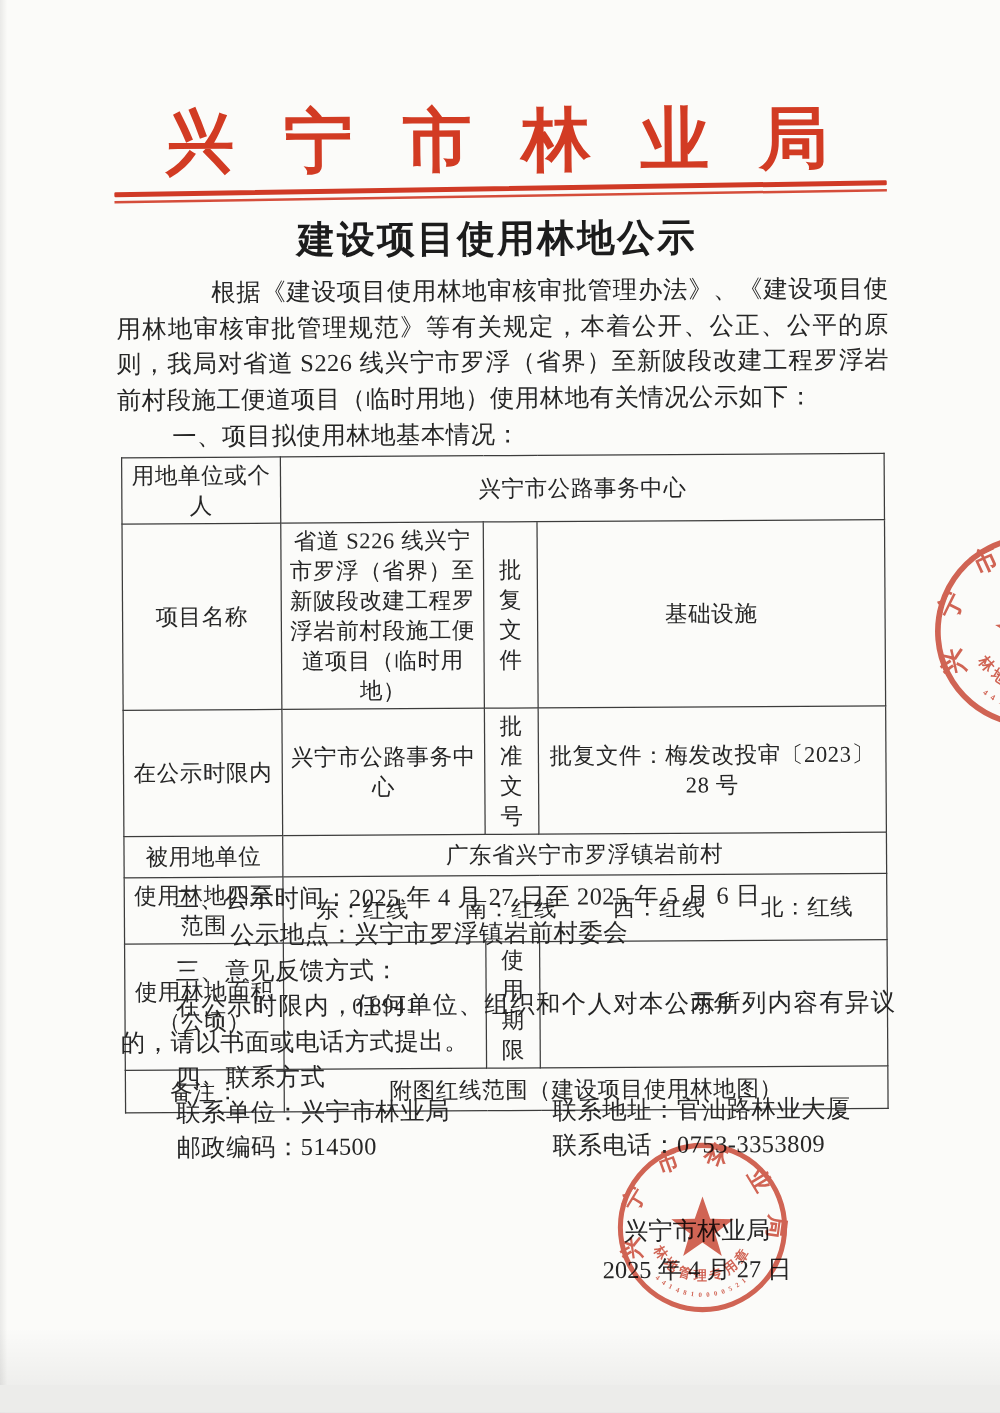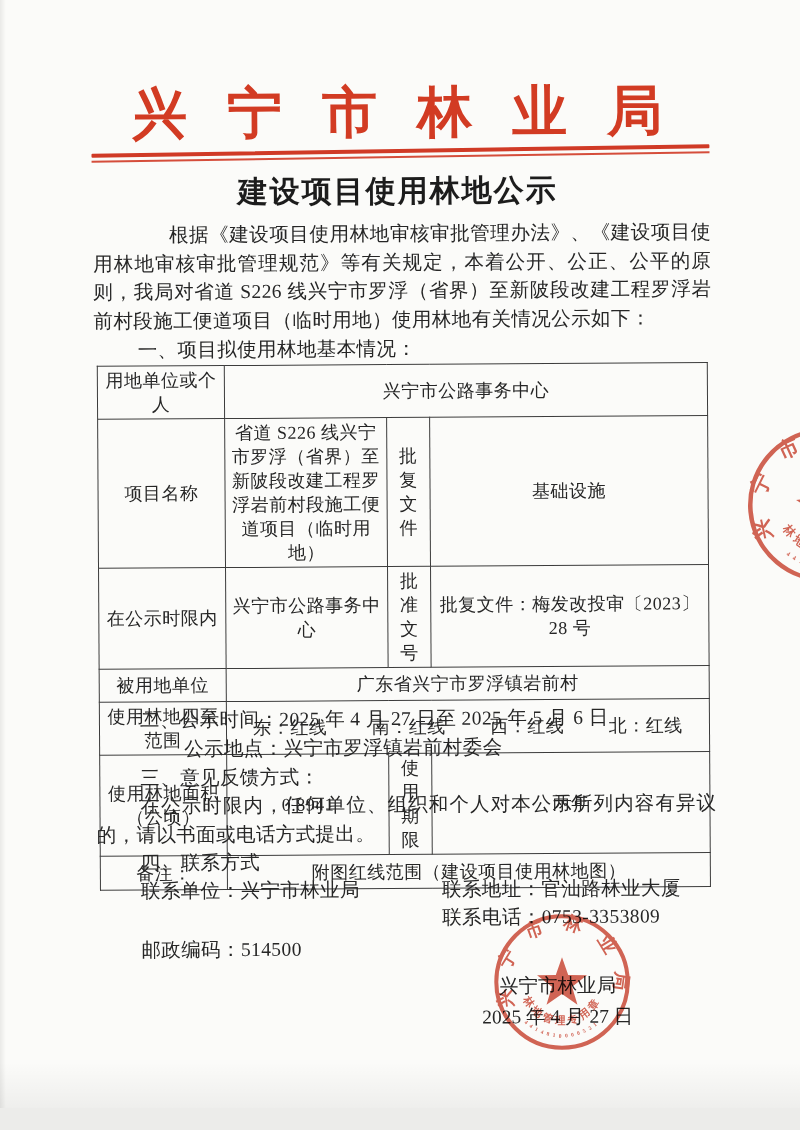--- a/index.html
+++ b/index.html
@@ -135,21 +135,21 @@
       </table>
 
     <div class="absline bodytext" style="top:705px;left:139px;">二、公示时间：2025 年 4 月 27 日至 2025 年 5 月 6 日</div>
     <div class="absline bodytext" style="top:734px;left:183px;">公示地点：兴宁市罗浮镇岩前村委会</div>
     <div class="absline bodytext" style="top:763px;left:139px;">三、意见反馈方式：</div>
     <p class="feedback bodytext">在公示时限内，任何单位、组织和个人对本公示所列内容有异议的，请以书面或电话方式提出。</p>
     <div class="absline bodytext" style="top:848px;left:139px;">四、联系方式</div>
 
     <div class="absline bodytext" style="top:876px;left:440px;">联系地址：官汕路林业大厦</div>
     <div class="absline bodytext" style="top:876px;left:139px;">联系单位：兴宁市林业局</div>
-    <div class="absline bodytext" style="top:904px;left:139px;margin-top:31px;">邮政编码：514500</div>
+    <div class="absline bodytext" style="top:904px;left:139px;">邮政编码：514500</div>
     <div class="absline bodytext" style="top:904px;left:440px;">联系电话：0753-3353809</div>
 
     <div class="signature">
       <div>兴宁市林业局</div>
       <div>2025 年 4 月 27 日</div>
     </div>
   </div>
 
   <div class="seal seal-bottom">
     <svg viewBox="0 0 200 200">

